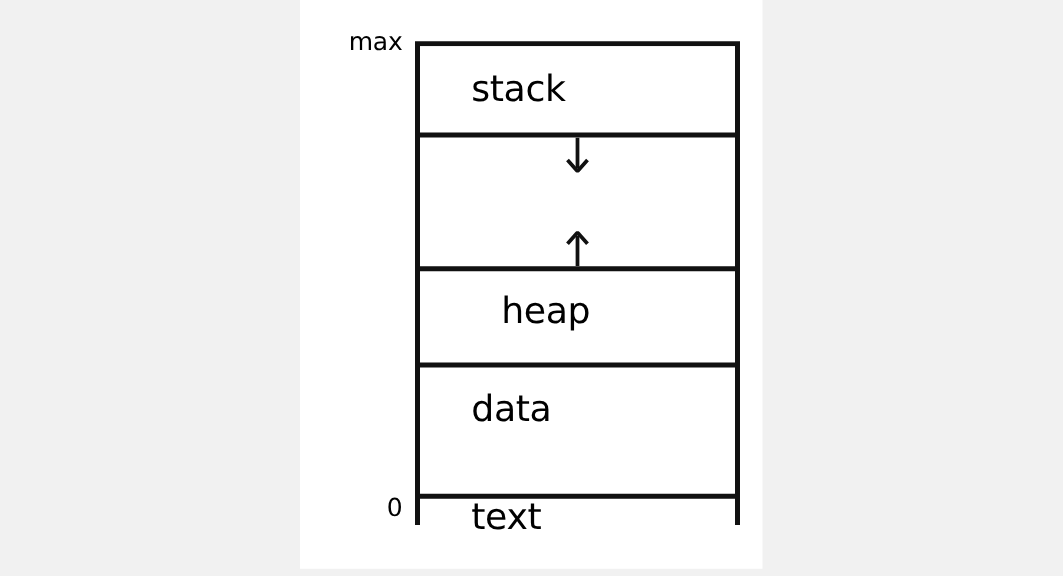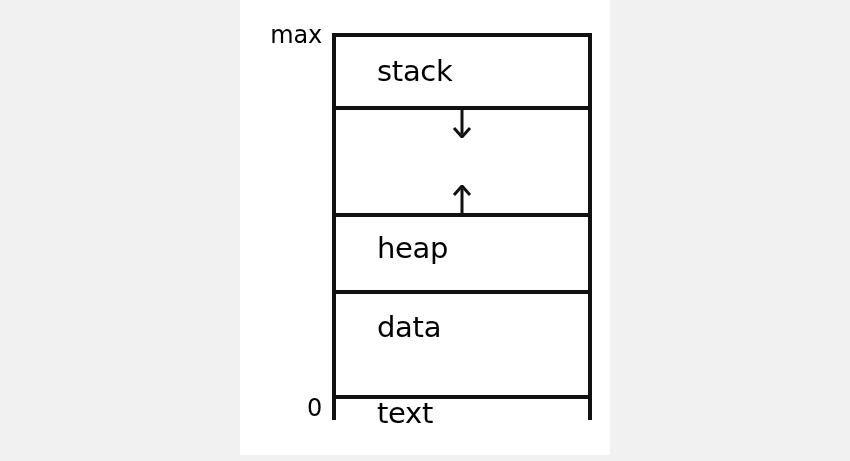--- a/index.html
+++ b/index.html
@@ -21,21 +21,21 @@
     top: 0px;
     width: 370px;
     height: 455px;
     background: #ffffff;
   }
 
   
   .axis-label {
     position: absolute;
     color: #000000;
-    font-size: 24px;
+    font-size: 20px;
     line-height: 1;
     letter-spacing: -0.2px;
     white-space: nowrap;
     margin-left: 31px;
   }
   #label-max {
     right: 288px;     
     top: 23px;
     text-align: right;
   }
@@ -76,21 +76,21 @@
     color: #000000;
     line-height: 1;
     padding-left: 41px;   
     letter-spacing: -0.3px;
     white-space: nowrap;
   }
 
   
   #segment-stack { height: 69px; }   
   #segment-gap   { height: 107px; }  
-  #segment-heap  { height: 66px; }   
+  #segment-heap  { height: 66px; padding-left: 24px; }   
   #segment-data  { height: 70px; margin-top: 11px; }   
   #segment-text  { flex: 1 1 auto; margin-top: 35px; } 
 
   
   .arrow {
     position: absolute;
     left: 50%;
     transform: translateX(-50%);
     width: 26px;
     height: 28px;

